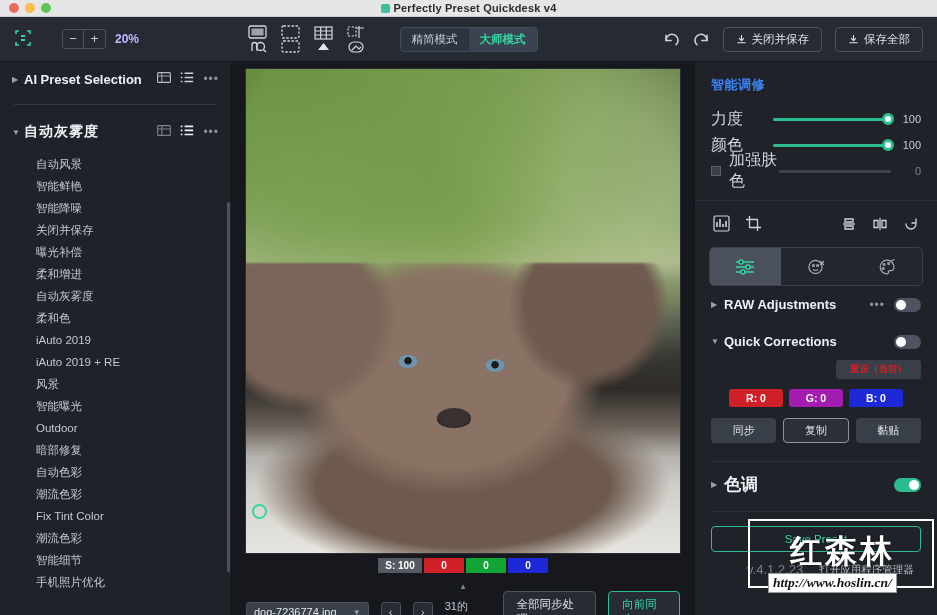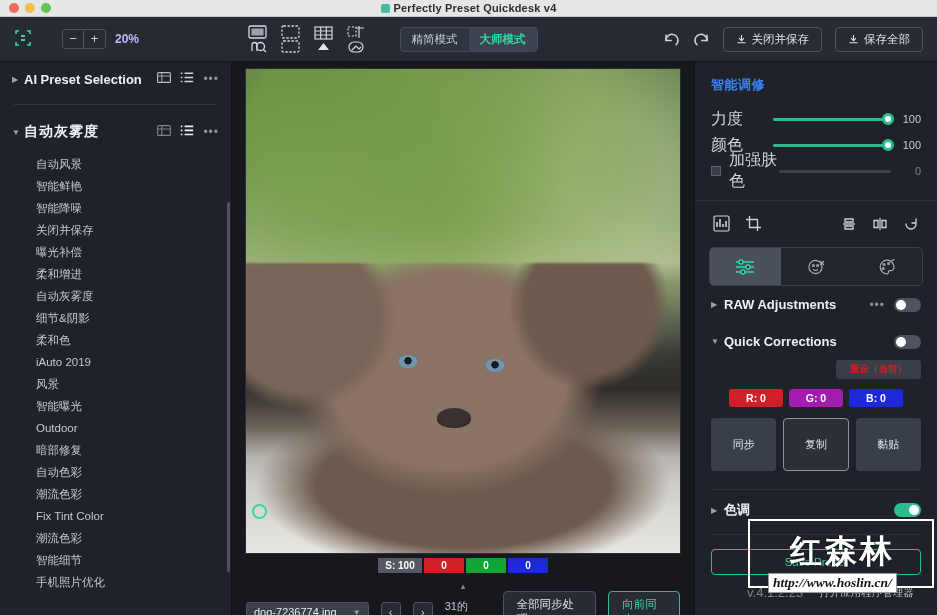--- a/index.html
+++ b/index.html
@@ -184,40 +184,40 @@
   #tabs {
     display:flex; margin:2px 14px 0 14px; border:1px solid #3c424c; border-radius:5px; overflow:hidden;
   }
   .tab { flex:1; height:37px; display:flex; align-items:center; justify-content:center; cursor:pointer; background:#22262e; }
   .tab.active { background:#4a515c; }
   .sec-row {
     display:flex; align-items:center; padding:11px 16px; cursor:pointer;
   }
   .sec-caret { width:13px; color:#9aa2af; font-size:8px; }
   .sec-name { font-size:13px; font-weight:bold; color:#eef1f5; }
-  .sec-name.cjk { font-size:13px; }
+  .sec-name.cjk { font-size:17px; }
   .sec-right { margin-left:auto; display:flex; align-items:center; gap:9px; }
   .toggle { width:27px; height:14px; border-radius:8px; position:relative; cursor:pointer; }
   .toggle.on { background:#2bbd90; }
   .toggle.off { background:#4d5460; }
   .toggle .tk { position:absolute; top:2px; width:10px; height:10px; border-radius:50%; background:#fff; }
   .toggle.on .tk { right:2px; }
   .toggle.off .tk { left:2px; }
   #qc-body { padding:0 16px 6px 16px; }
   #reset-btn {
     margin-left:auto; display:block; width:85px; padding:3px 0; text-align:center;
     background:#393f48; border-radius:3px; color:#cf2027; font-size:9.5px; font-weight:bold;
     cursor:pointer;
   }
   #rgb-row { display:flex; gap:6px; justify-content:center; margin-top:10px; }
   .rgbchip { padding:3px 0; width:54px; text-align:center; border-radius:3px; font-size:10.5px; font-weight:bold; color:#fff; }
   .rgbchip.r{background:#cf2027;} .rgbchip.g{background:#a21caf;} .rgbchip.b{background:#1d29d6;}
   #sync-row { display:flex; gap:7px; margin-top:11px; }
   .scbtn {
-    flex:1; padding:18px 0; text-align:center; border-radius:4px; background:#393f48;
+    flex:1; padding:4px 0; text-align:center; border-radius:4px; background:#393f48;
     font-size:11px; color:#dde1e7; cursor:pointer; border:1px solid transparent;
   }
   .scbtn.outline { background:#2a2f38; border:1px solid #8d949f; }
   #savepreset {
     margin:14px 16px 0 16px; padding:6px 0; text-align:center;
     border:1px solid #2bbd90; border-radius:4px; color:#35d6a4; font-size:11.5px; cursor:pointer;
   }
   #rp-footer { display:flex; align-items:center; padding:10px 16px 0 16px; gap:16px; }
   #ver { font-size:13px; color:#7b828d;margin-left:36px; }
   #appmgr { font-size:10.5px; color:#b9bfc8; cursor:pointer; }
@@ -384,23 +384,23 @@
     </div>
 
     <div id="preset-list">
         <div class="preset">自动风景</div>
         <div class="preset">智能鲜艳</div>
         <div class="preset">智能降噪</div>
         <div class="preset">关闭并保存</div>
         <div class="preset">曝光补偿</div>
         <div class="preset">柔和增进</div>
         <div class="preset">自动灰雾度</div>
-        <div class="preset">细节&amp;阴影</div>
         <div class="preset">柔和色</div>
         <div class="preset">iAuto 2019</div>
+        <div class="preset">iAuto 2019 + RE</div>
         <div class="preset">风景</div>
         <div class="preset">智能曝光</div>
         <div class="preset">Outdoor</div>
         <div class="preset">暗部修复</div>
         <div class="preset">自动色彩</div>
         <div class="preset">潮流色彩</div>
         <div class="preset">Fix Tint Color</div>
         <div class="preset">潮流色彩</div>
         <div class="preset">智能细节</div>
         <div class="preset">手机照片优化</div>

